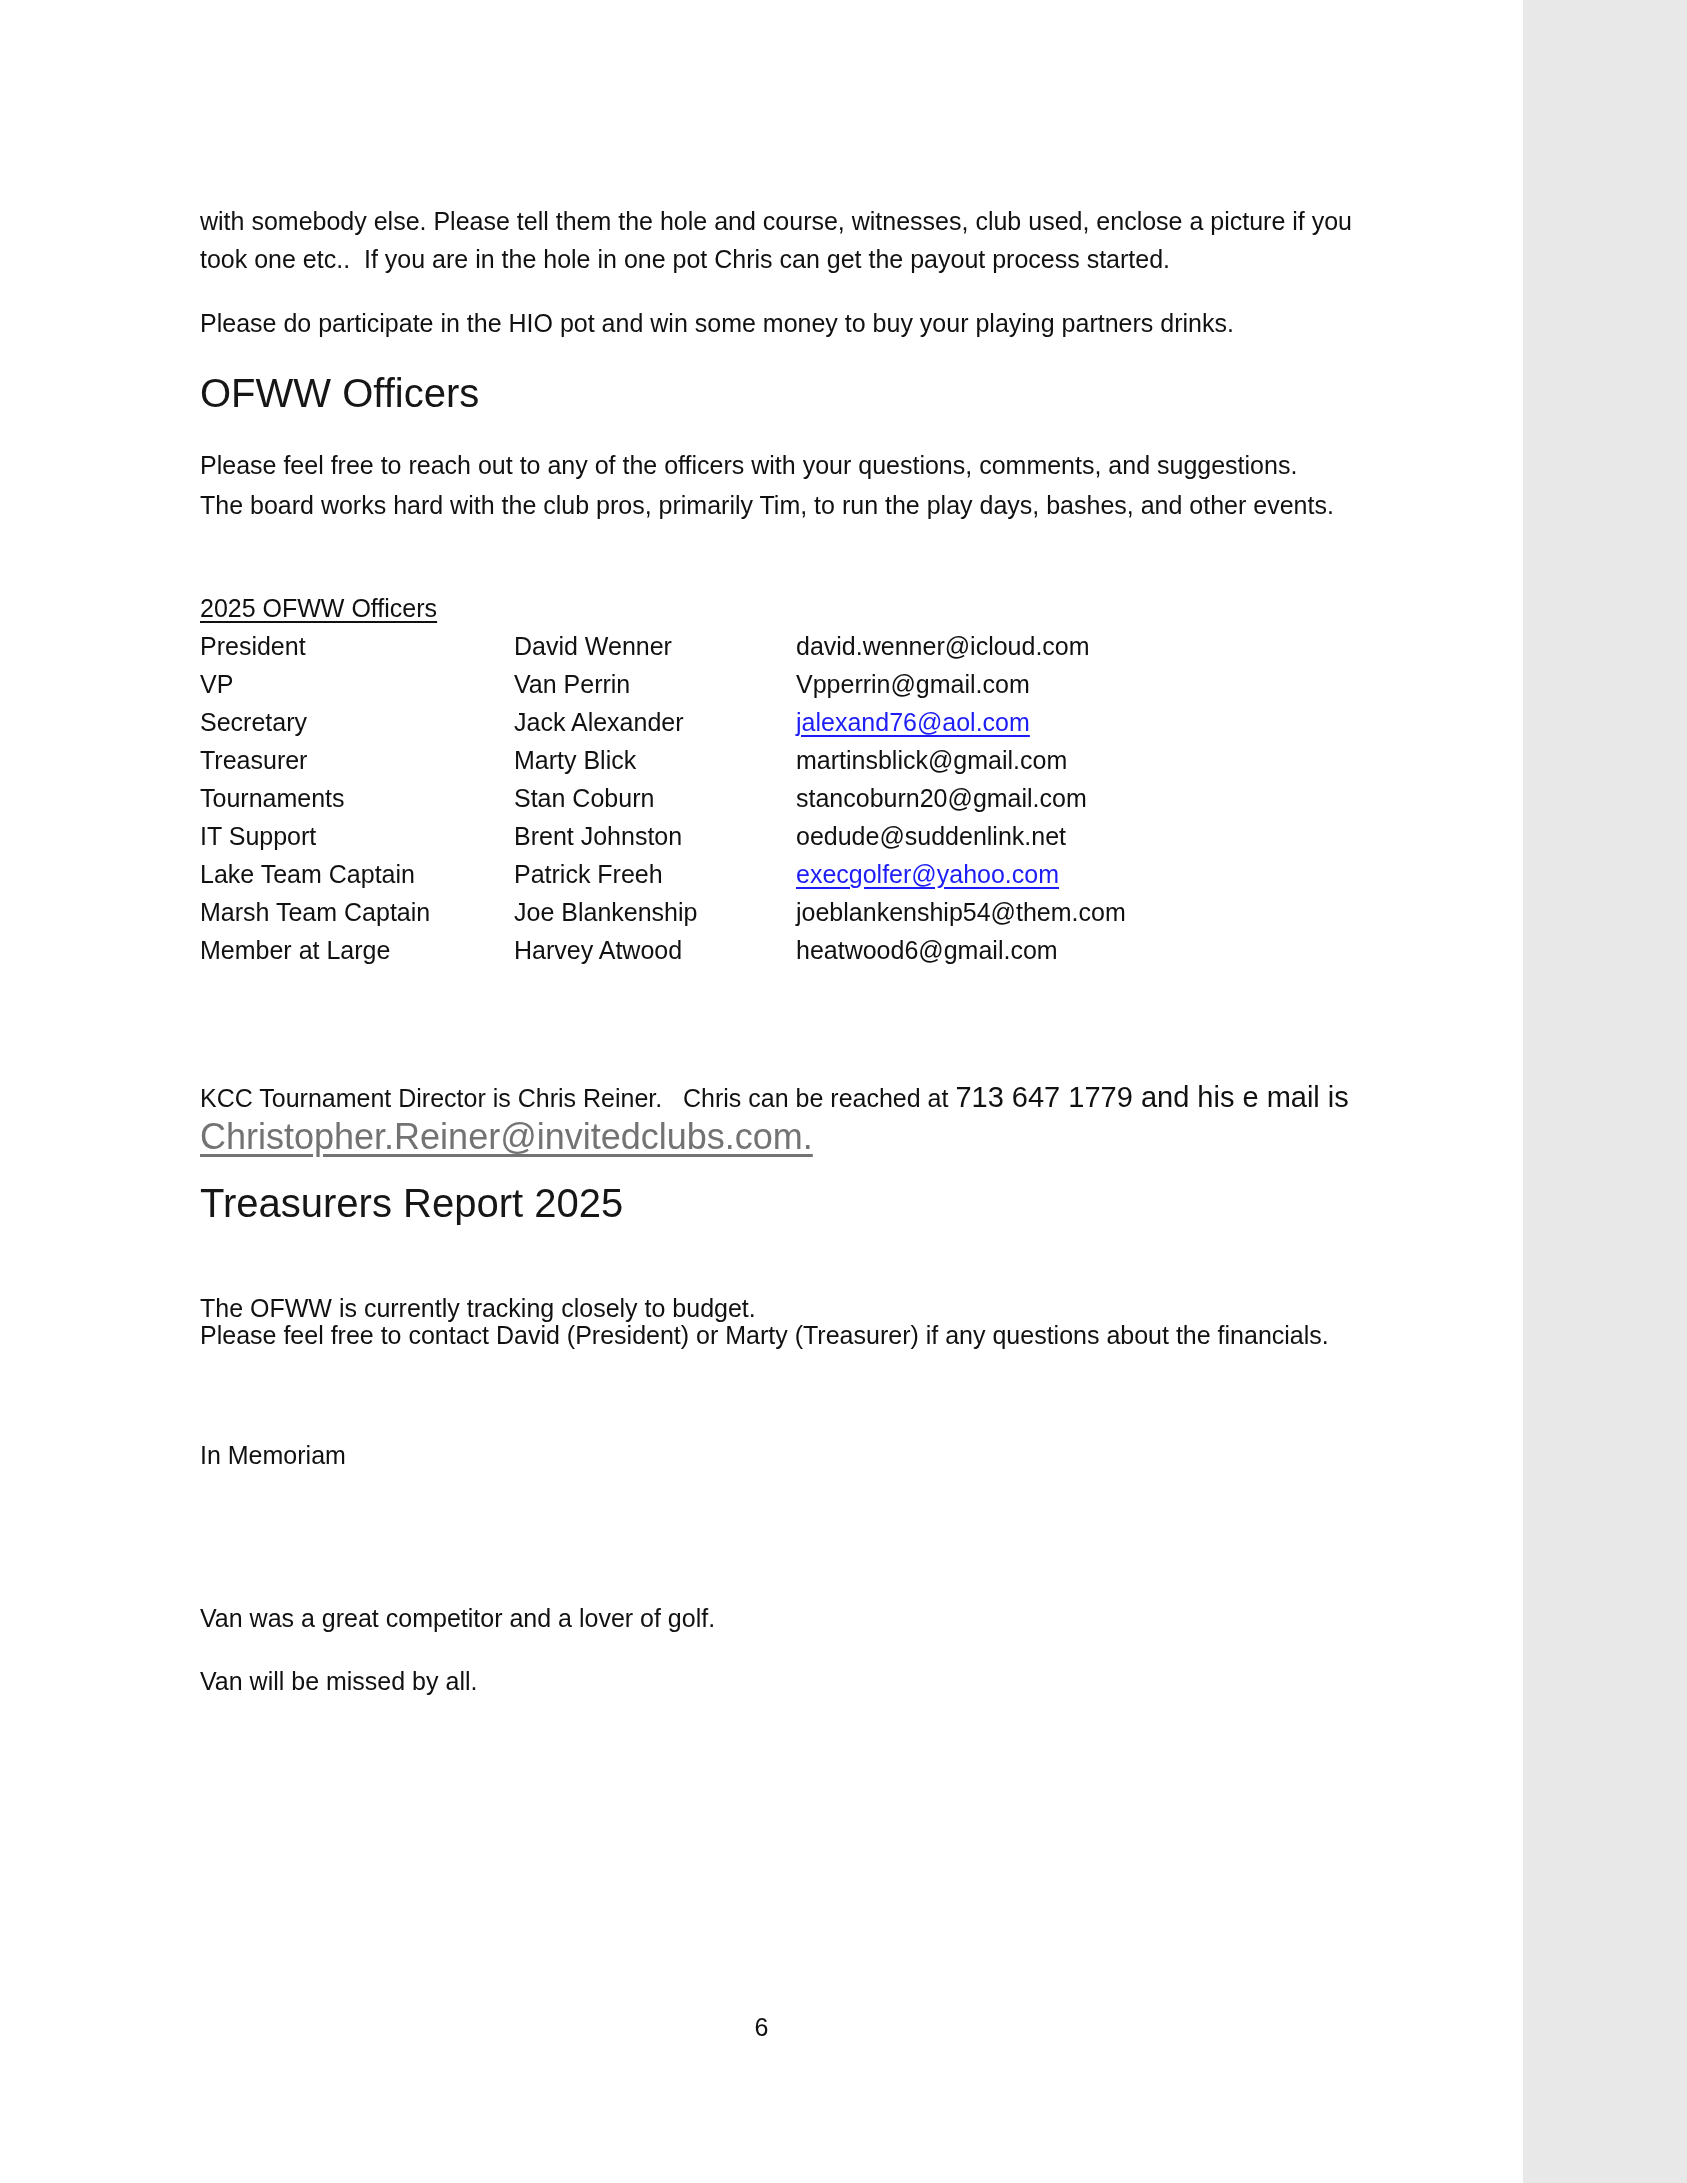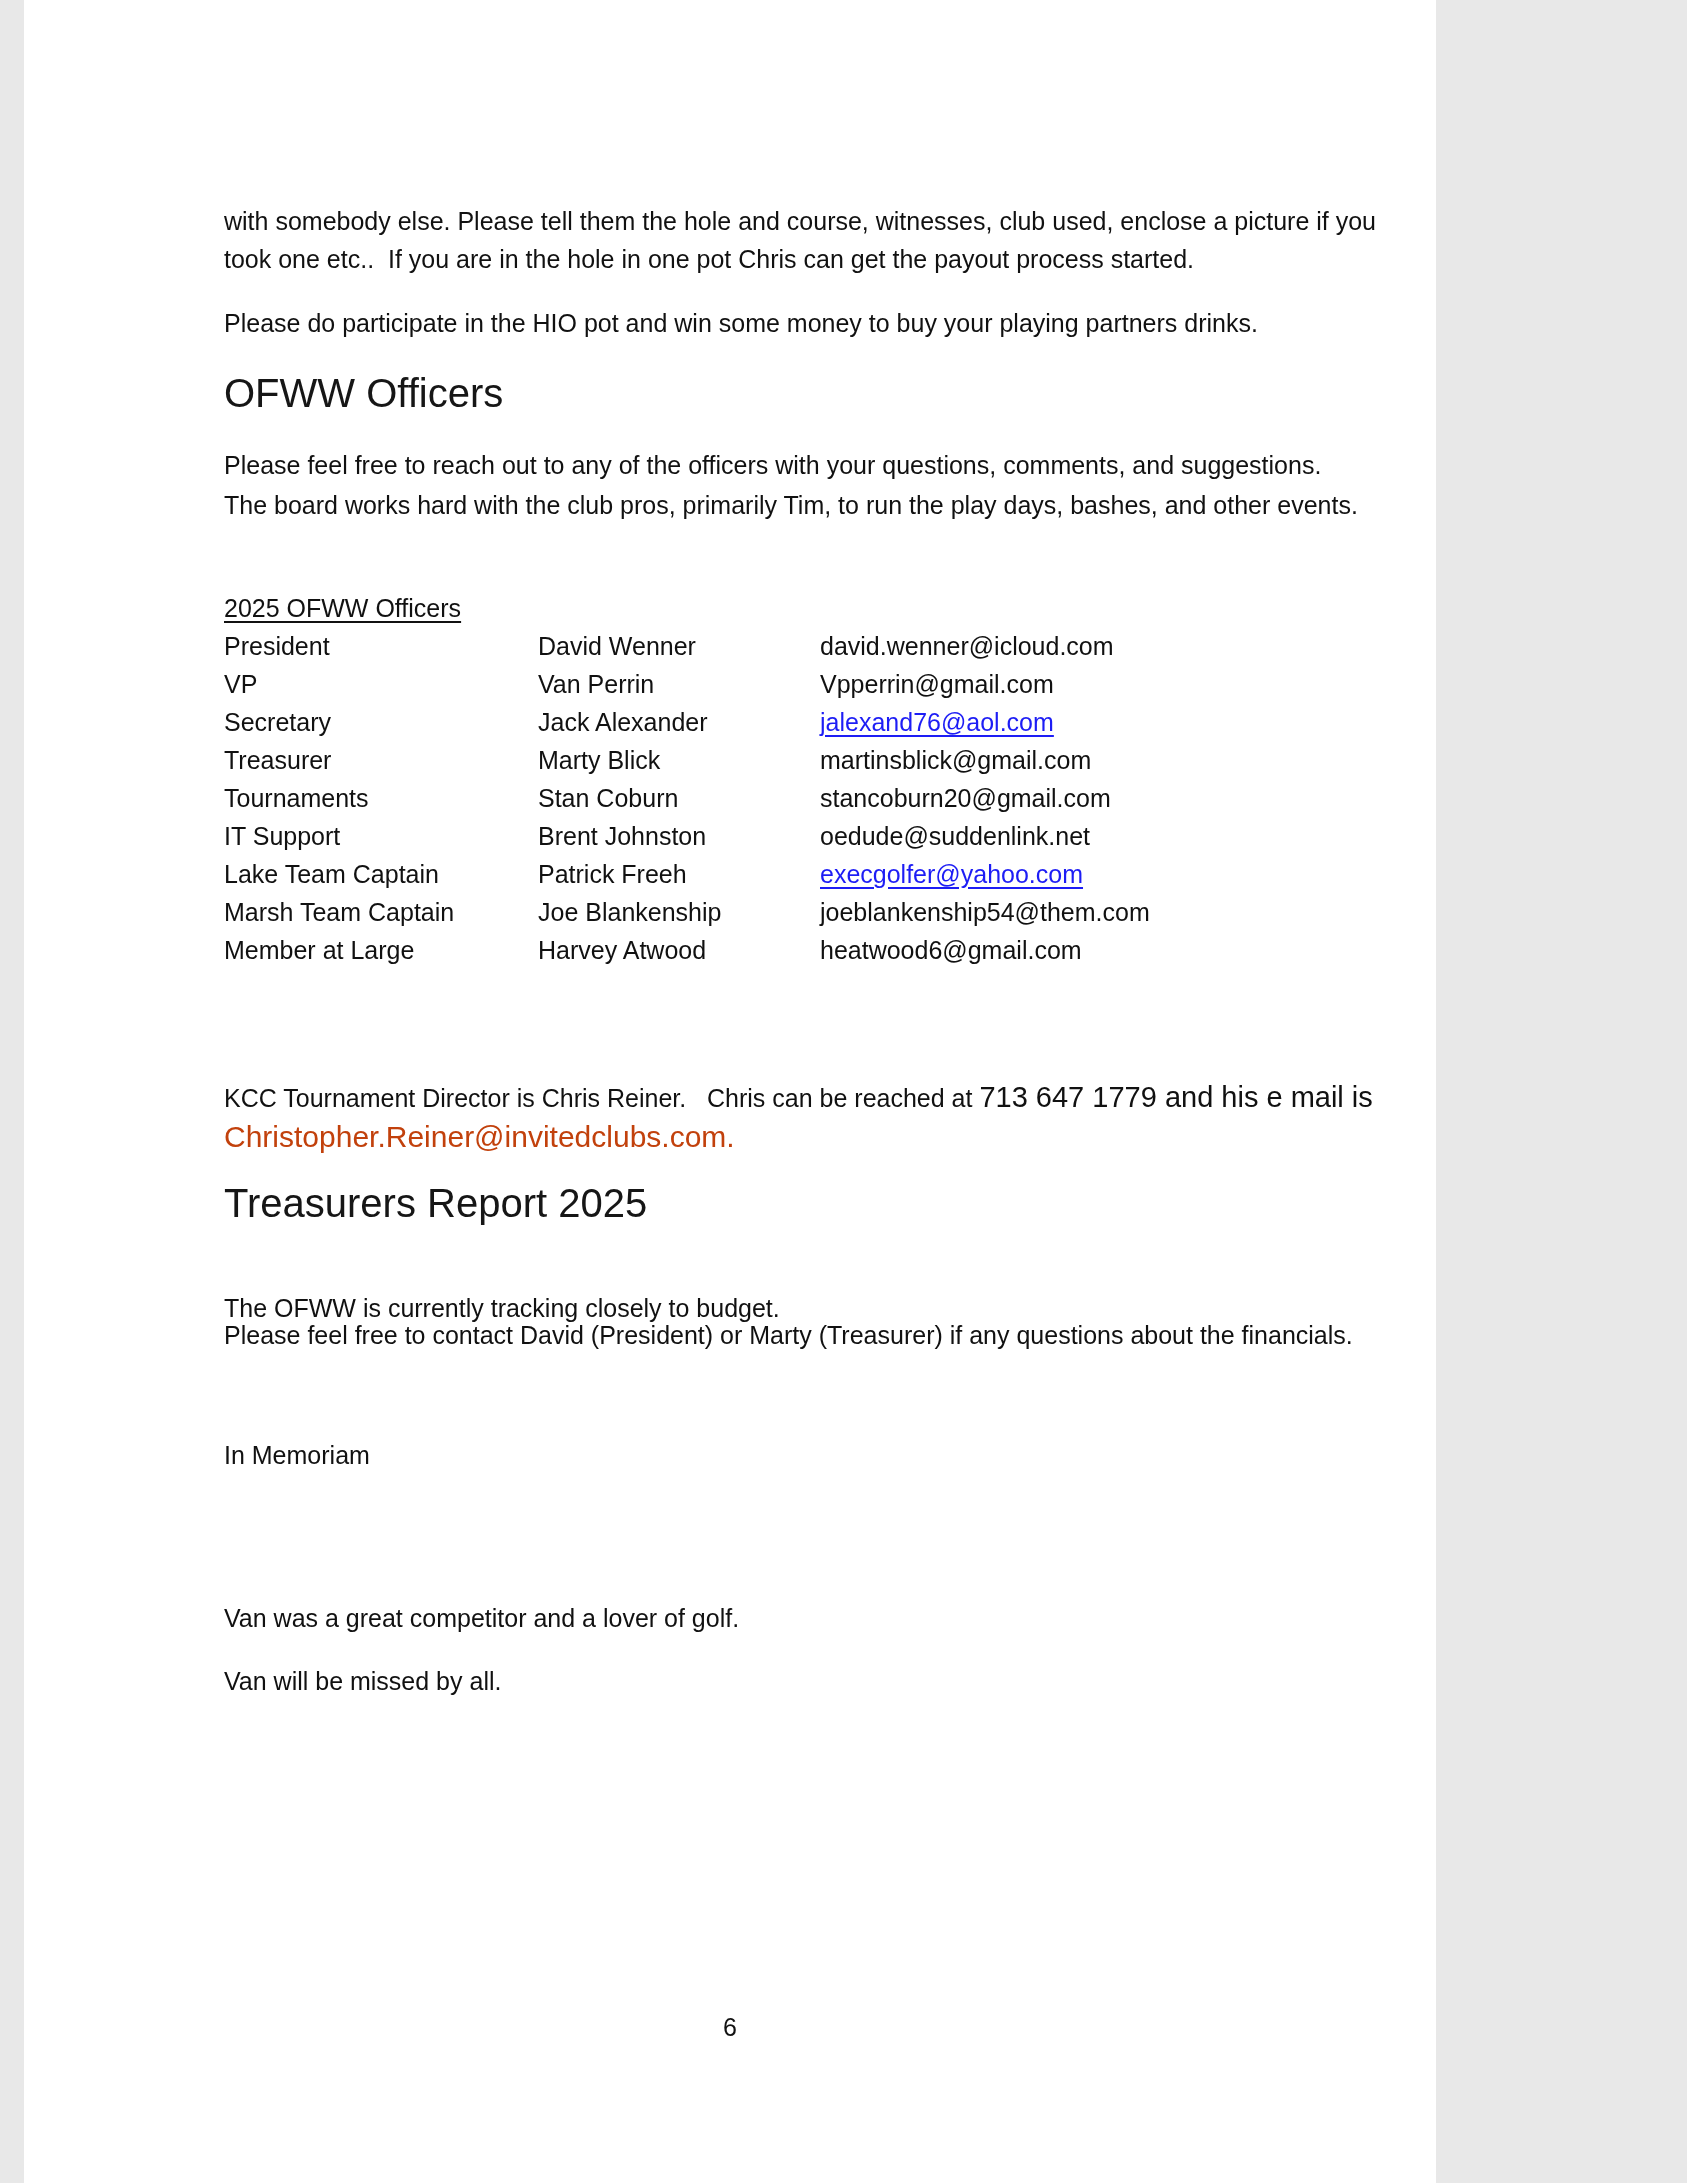--- a/index.html
+++ b/index.html
@@ -1,24 +1,23 @@
 <!DOCTYPE html>
 <html style="font-size:13.5px"><head>
 <meta charset="utf-8">
 <style>
   html, body { margin: 0; padding: 0; background: #e8e8e8; }
   .page {
     position: relative;
-    width: 1412px;
+    width: 1523px;
     height: 2183px;
     background: #ffffff;
     font-family: "Liberation Sans", sans-serif;
     color: #111111;
     overflow: hidden;
-    margin-left: 24px;
   }
   .blk { position: absolute; left: 200px; }
   .line {
     white-space: pre;
     font-size: 25px;
     line-height: 38px;
   }
   .h1 {
     font-size: 40px;
     line-height: 47px;
@@ -36,23 +35,24 @@
   .c2 { left: 314px; }
   .c3 { left: 596px; }
   .maillink {
     color: #1d1df5;
     text-decoration: underline;
     text-underline-offset: 4.2px;
     text-align: center;
   }
   .phone-big { font-size: 29px; }
   .kcc-link {
-    font-size: 30px;
+    font-size: 36px;
     line-height: 40px;
-    color: #c2410c;
+    color: #737373;
+    text-decoration: underline;
     text-underline-offset: 5px;
     white-space: pre;
     display: inline-block;
   }
   .footer-num {
     position: absolute;
     left: 0; right: 0;
     top: 2008px;
     text-align: center;
     font-size: 25px;

